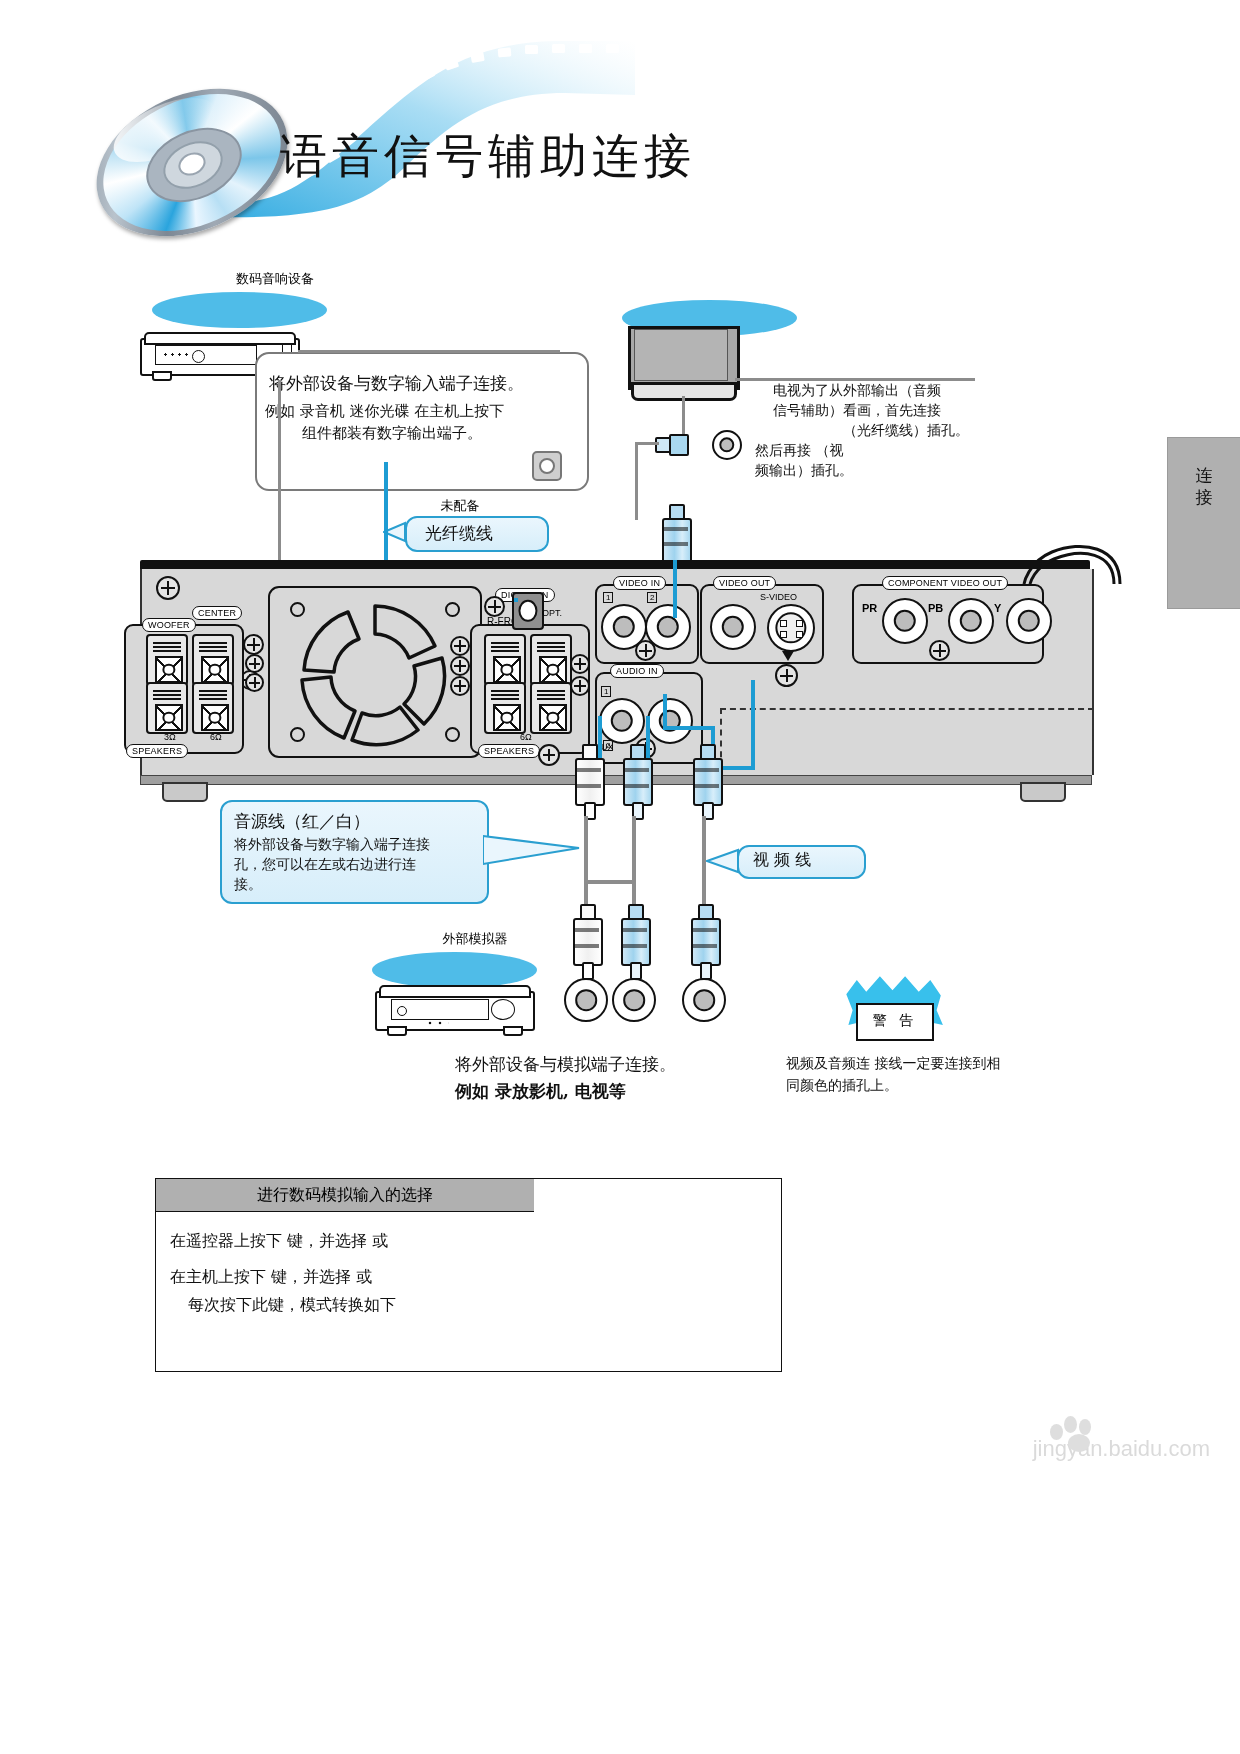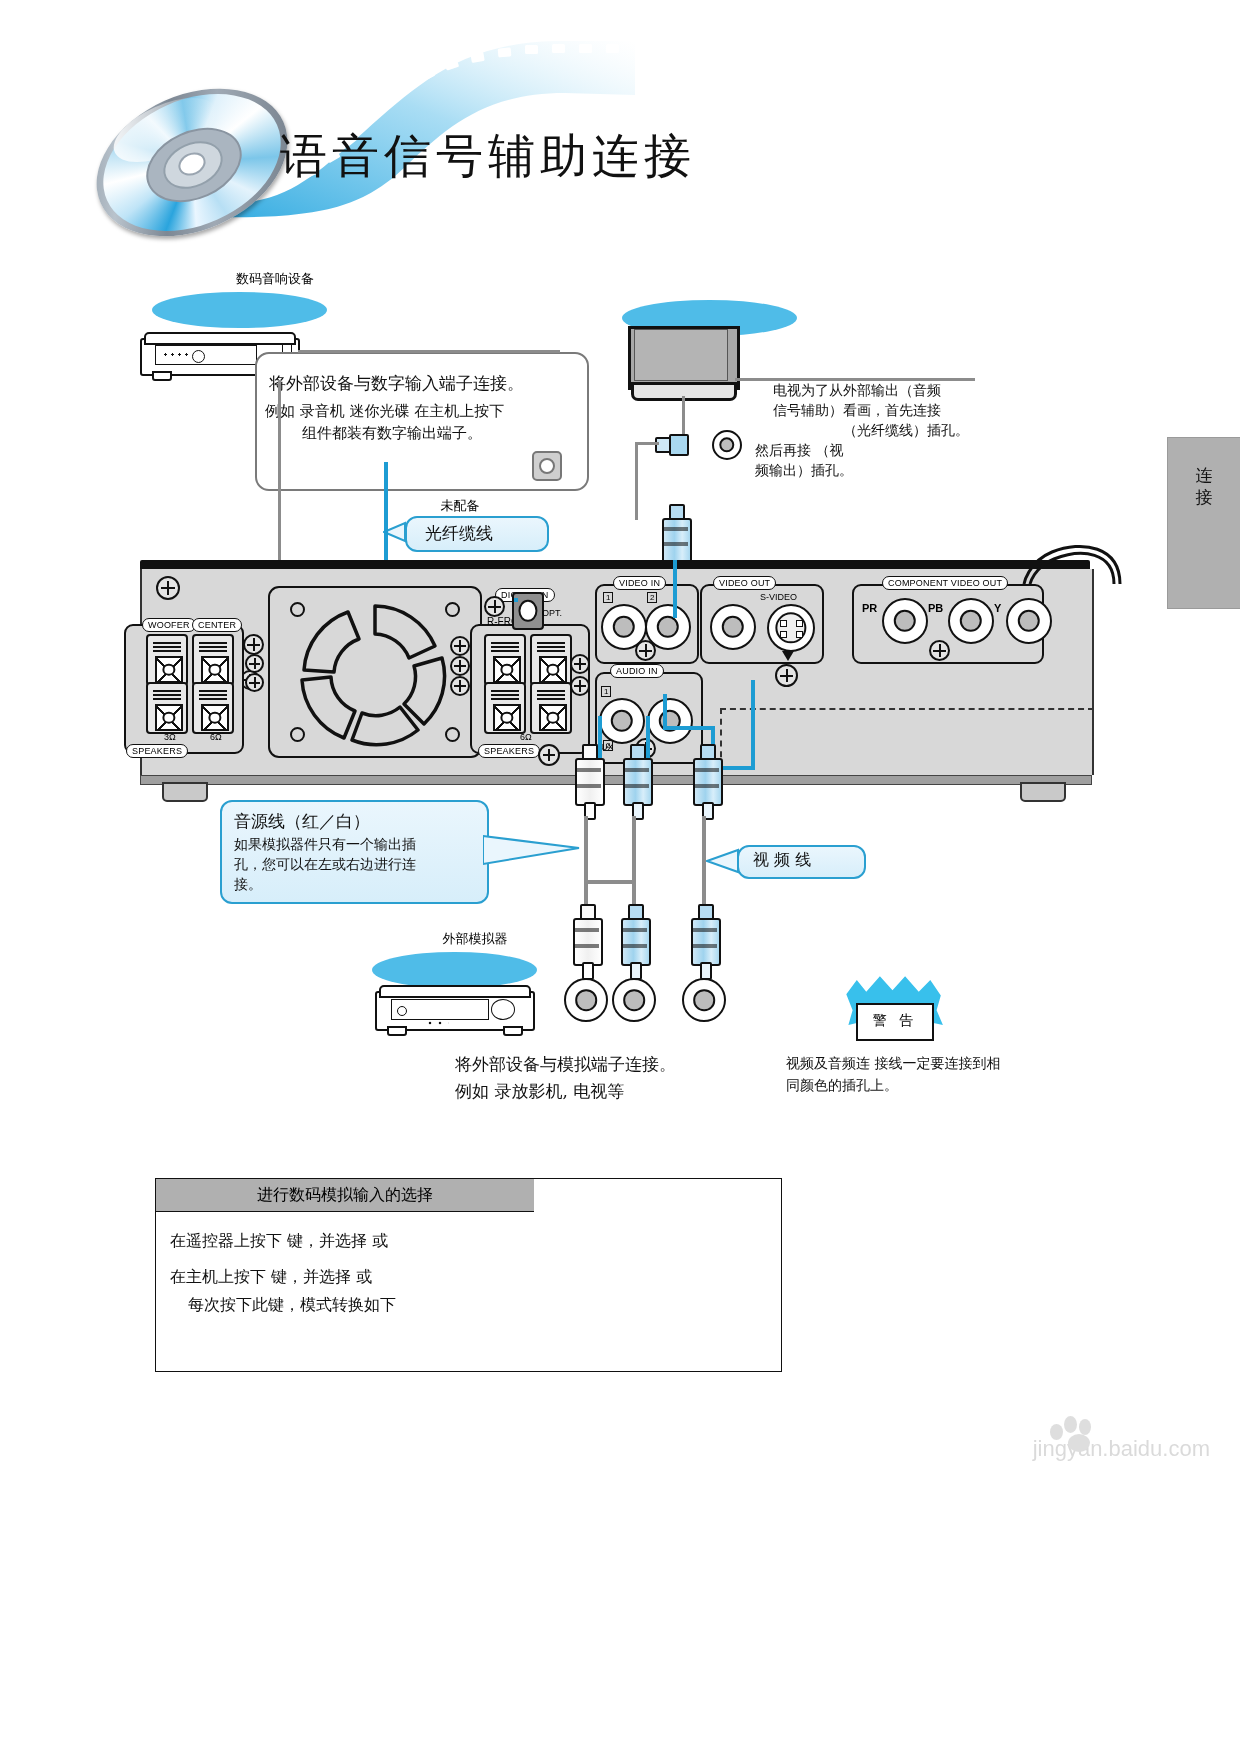--- a/index.html
+++ b/index.html
@@ -263,21 +263,21 @@
   <div class="panelBody"></div>
   <div class="panelBotEdge"></div>
   <div class="foot" style="left:22px;"></div>
   <div class="foot" style="left:880px;"></div>
 
   <div class="screw" style="left:16px;top:16px;width:20px;height:20px;"></div>
   <div class="screw" style="left:100px;top:110px;width:16px;height:16px;"></div>
 
   <div class="grp" style="left:-16px;top:64px;width:116px;height:126px;"></div>
   <div class="grpLabel" style="left:2px;top:58px;">WOOFER</div>
-  <div class="grpLabel" style="left:52px;top:58px;">CENTER</div>
+  <div class="grpLabel" style="left:52px;top:46px;">CENTER</div>
   <div class="spkT" style="left:6px;top:74px;width:38px;height:48px;">
       <i></i>
       <b></b>
     </div>
   <div class="spkT" style="left:52px;top:74px;width:38px;height:48px;">
       <i></i>
       <b></b>
     </div>
   <div class="spkT" style="left:6px;top:122px;width:38px;height:48px;">
       <i></i>
@@ -450,21 +450,21 @@
 <div class="abs plug" style="left:691px;top:918px;height:44px;">
   <div class="tipU"></div>
     <div class="body"></div>
   <div class="ring" style="top:10px;"></div>
     <div class="ring" style="top:26px;"></div>
   <div class="tailD"></div>
 </div>
 
 <div class="abs bluebox" style="left:220px;top:800px;width:265px;height:100px;">
   <div class="blueboxTxt abs" style="left:12px;top:8px;font-size:17px;">音源线（红／白）</div>
-  <div class="blueboxTxt abs" style="left:12px;top:34px;font-size:14px;">如果模拟器件只有一个输出插</div>
+  <div class="blueboxTxt abs" style="left:12px;top:34px;font-size:14px;">将外部设备与数字输入端子连接</div>
   <div class="blueboxTxt abs" style="left:12px;top:54px;font-size:14px;">孔，您可以在左或右边进行连</div>
   <div class="blueboxTxt abs" style="left:12px;top:74px;font-size:14px;">接。</div>
 </div>
 <svg class="abs" style="left:483px;top:830px;width:100px;height:40px;" viewBox="0 0 100 40">
   <path d="M0,6 L96,18 L0,34 Z" fill="#eaf6fd" stroke="#2a9fd0" stroke-width="2"></path>
 </svg>
 
 <div class="abs bluebox" style="left:737px;top:845px;width:125px;height:30px;text-align:center;">
   <span class="blueboxTxt abs" style="left:14px;top:3px;font-size:16px;">视 频 线</span>
 </div>
@@ -487,21 +487,21 @@
   <div style="position:absolute;left:12px;top:41px;width:16px;height:6px;border:2px solid #111;background:#fff;border-radius:0 0 3px 3px;"></div>
   <div style="position:absolute;left:128px;top:41px;width:16px;height:6px;border:2px solid #111;background:#fff;border-radius:0 0 3px 3px;"></div>
 </div>
 
 <div class="abs rca" style="left:564px;top:978px;width:40px;height:40px;"></div>
 <div class="abs rca" style="left:612px;top:978px;width:40px;height:40px;"></div>
 <div class="abs rca" style="left:682px;top:978px;width:40px;height:40px;"></div>
 
 <div class="abs callout" style="left:432px;top:960px;width:325px;height:165px;border-color:#7a7a7a;z-index:-1;"></div>
 <div class="abs calloutTxt" style="left:455px;top:1053px;font-size:17px;">将外部设备与模拟端子连接。</div>
-<div class="abs calloutTxt" style="left:455px;top:1080px;font-size:17px;">例如  录放影机, 电视等</div>
+<div class="abs calloutTxt" style="left:455px;top:1080px;font-size:17px;font-weight:bold;">例如  录放影机, 电视等</div>
 
 <div class="abs" id="warnBurst">
   <div class="burst"></div>
   <div class="warnPlate">
       <span>警 告</span>
     </div>
 </div>
 <div class="abs calloutTxt" style="left:786px;top:1055px;font-size:14px;">视频及音频连 接线一定要连接到相</div>
 <div class="abs calloutTxt" style="left:786px;top:1077px;font-size:14px;">同颜色的插孔上。</div>
 

